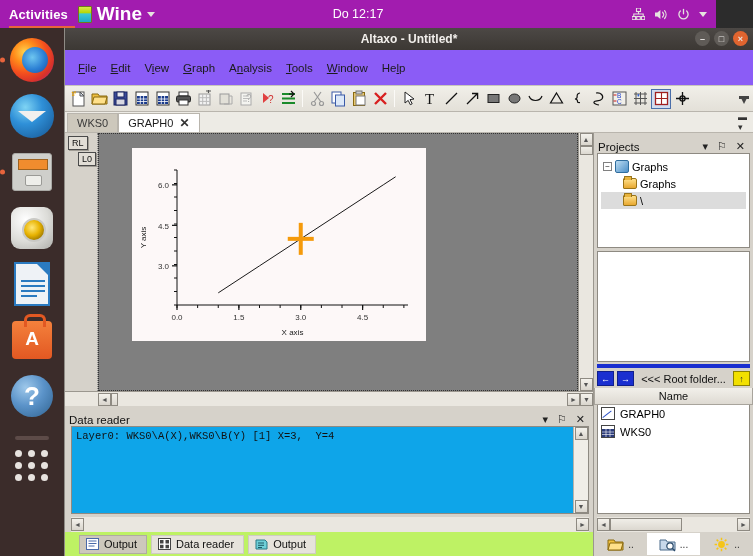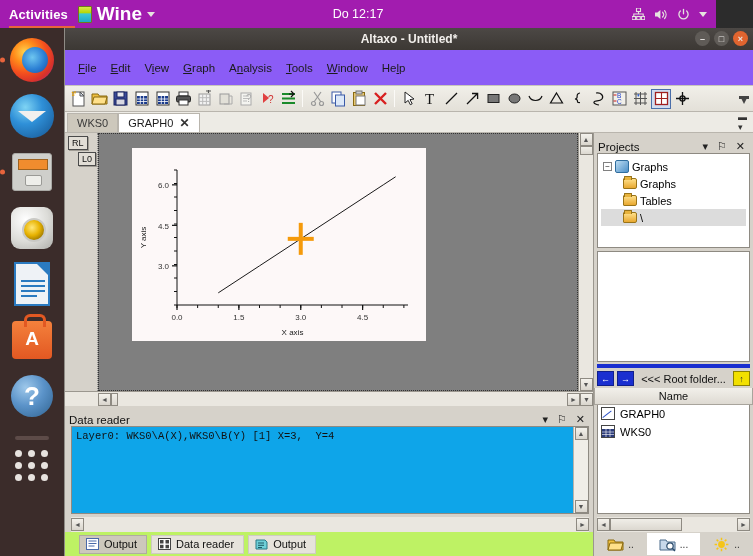--- a/index.html
+++ b/index.html
@@ -666,24 +666,20 @@
       <div id="projtree">
         <div class="tnode" style="padding-left:2px">
           <span class="expander">−</span>
           <span class="proj-icon"></span>
           <span>Graphs</span>
         </div>
         <div class="tnode" style="padding-left:22px">
           <span class="folder"></span>
           <span>Graphs</span>
         </div>
-        <div class="tnode" style="padding-left:22px">
-          <span class="folder"></span>
-          <span>Tables</span>
-        </div>
         <div class="tnode" style="padding-left:22px;background:#dcdcdc">
           <span class="folder"></span>
           <span>\</span>
         </div>
       </div>
 
       <div id="projlist-white"></div>
 
       <div style="height:4px;background:#1a2fd0;margin:2px 3px 0 3px"></div>
       <div id="rootbar">

